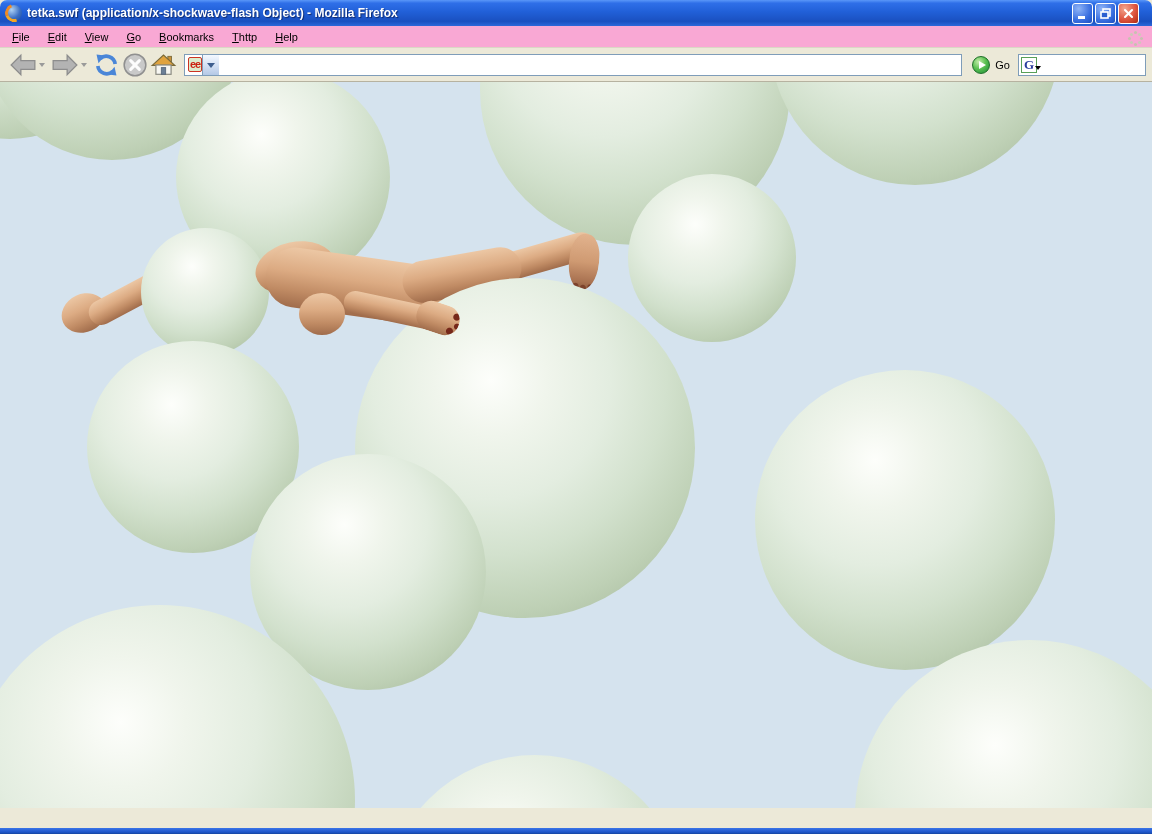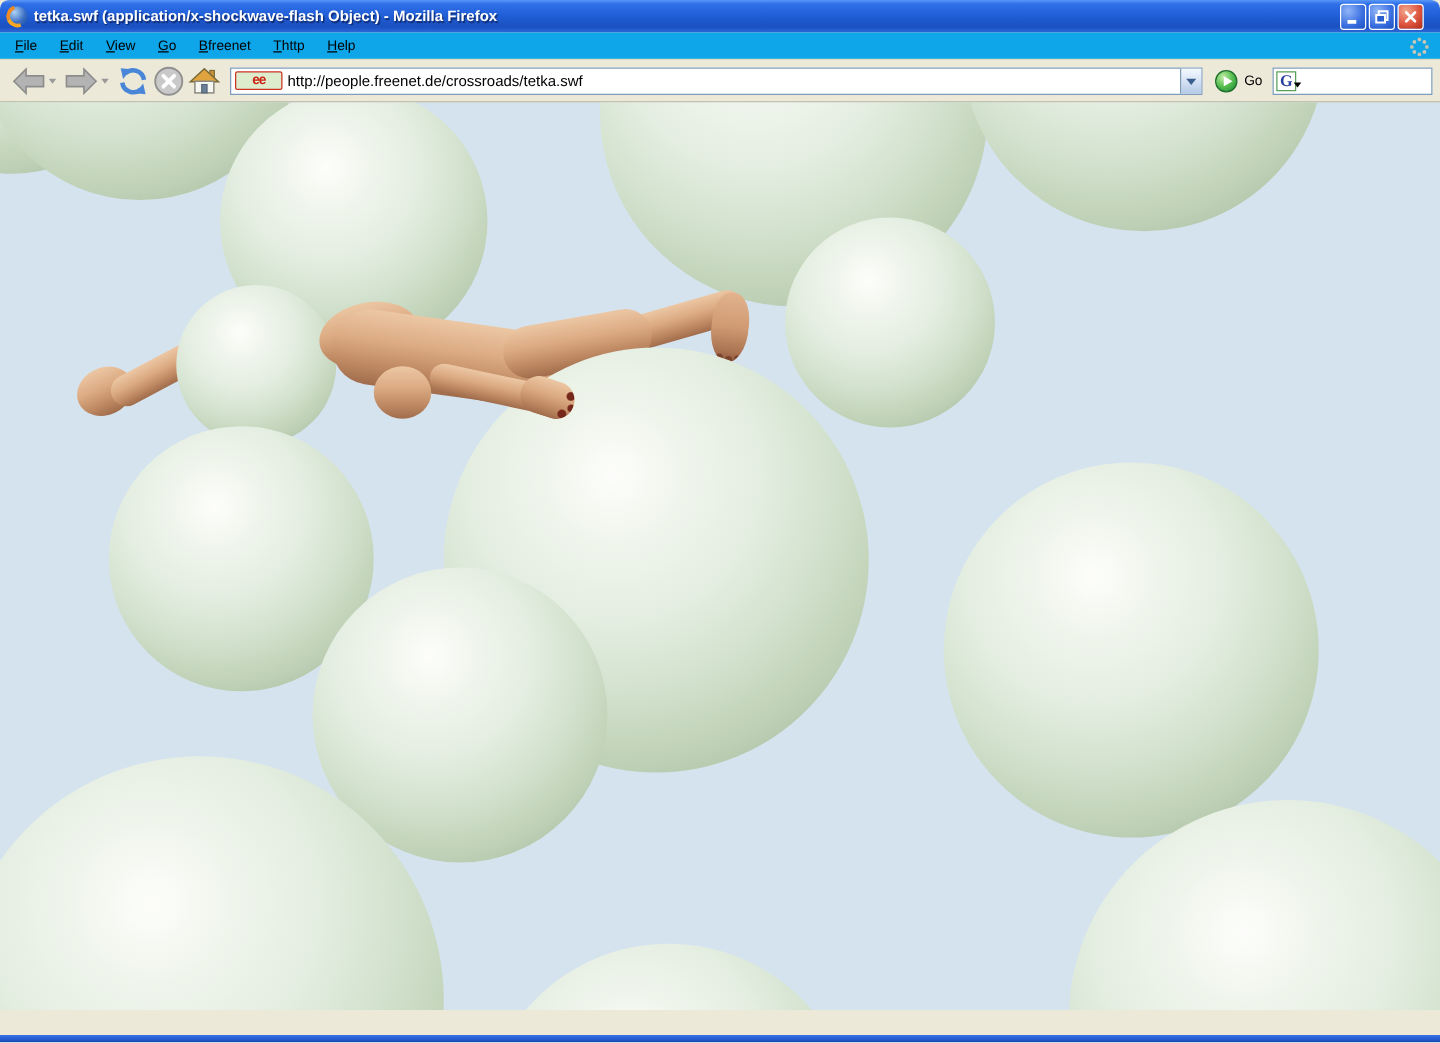--- a/index.html
+++ b/index.html
@@ -19,37 +19,37 @@
   .fx-icon::after { content:""; position:absolute; inset:-1px; border-radius:50%;
     border:3px solid transparent; border-left-color:#f08a24; border-bottom-color:#f5a623; transform:rotate(25deg); }
   .title-text { color:#fff; font-weight:bold; font-size:12px; flex:1; white-space:nowrap; overflow:hidden;
     text-shadow:1px 1px 1px rgba(0,0,30,.55); }
   .win-buttons { display:flex; gap:2px; }
   .win-btn { width:21px; height:21px; border-radius:3px; border:1px solid #fff; display:flex; align-items:center; justify-content:center; }
   .win-btn.blue { background:radial-gradient(circle at 30% 25%,#8fb4f7,#3a6fe0 60%,#1c4ec0); }
   .win-btn.red  { background:radial-gradient(circle at 30% 25%,#f2a68e,#de5540 55%,#b02a10); }
 
   
-  .menubar { height:22px; background:#0ea5e9; display:flex; align-items:center; padding-left:3px;
+  .menubar { height:22px; background:#f9a8d4; display:flex; align-items:flex-end; padding-left:3px;
     border-bottom:1px solid #dbd7c5; position:relative; }
   .menu-item { font-size:11px; color:#000; padding:4px 9px; cursor:default; }
   .menu-item .accel { text-decoration:underline; }
   .throbber { margin-left:auto; margin-right:8px; width:18px; height:18px; position:relative; flex:none; }
   .throbber .dot { position:absolute; left:8px; top:8px; width:3px; height:3px; border-radius:50%; background:transparent;
     box-shadow: 0 -6px 0 #c6c2b0, 4px -4px 0 #cdc9b8, 6px 0 0 #c6c2b0, 4px 4px 0 #cdc9b8,
                 0 6px 0 #c6c2b0, -4px 4px 0 #cdc9b8, -6px 0 0 #c6c2b0, -4px -4px 0 #cdc9b8; }
 
   
   .toolbar { height:34px; background:#ece9d8; display:flex; align-items:center; padding:0 6px 0 8px;
     border-bottom:1px solid #b6b2a0; }
   .tb-btn { display:flex; align-items:center; justify-content:center; flex:none; padding:1px; border-radius:3px; }
   .tb-caret { width:0; height:0; border:3px solid transparent; border-top:4px solid #9a9a9a; margin:4px 5px 0 1px; }
   .addressbar { flex:1; height:22px; background:#fff; border:1px solid #7f9db9; display:flex; align-items:center;
     margin:0 6px 0 6px; padding-left:3px; }
-  .favicon { width:38px; height:15px; flex:none; background:#dceccd; border:1px solid #cc3322; border-radius:2px;
+  .favicon { width:14px; height:15px; flex:none; background:#dceccd; border:1px solid #cc3322; border-radius:2px;
     color:#cc2211; font-weight:bold; font-size:11px; line-height:12px; text-align:center; letter-spacing:-1px; }
   .url-input { flex:1; border:none; outline:none; background:transparent; font-size:12px; padding:0 4px;
     font-family:"Liberation Sans",sans-serif; color:#000; min-width:0; }
   .addr-drop { width:17px; height:20px; flex:none; border-left:1px solid #7f9db9; display:flex; align-items:flex-start; justify-content:center;
     background:linear-gradient(to bottom,#f4f9ff,#cfddf2 60%,#b4c8e6); }
   .addr-drop::after { content:""; border:4px solid transparent; border-top:5px solid #3e5e8e; margin-top:8px; }
   .go-btn { display:flex; align-items:center; gap:5px; padding:0 6px 0 4px; flex:none; }
   .go-icon { width:18px; height:18px; border-radius:50%; position:relative; flex:none;
     background:radial-gradient(circle at 35% 30%,#c4ecaa,#5dc153 45%,#2f9e3f 80%,#1f7a2c);
     border:1px solid #1d6e28; }
@@ -119,21 +119,21 @@
         </svg>
       </span>
     </span>
   </div>
 
   <div class="menubar">
     <span class="menu-item"><span class="accel">F</span><span>ile</span></span>
     <span class="menu-item"><span class="accel">E</span><span>dit</span></span>
     <span class="menu-item"><span class="accel">V</span><span>iew</span></span>
     <span class="menu-item"><span class="accel">G</span><span>o</span></span>
-    <span class="menu-item"><span class="accel">B</span><span>freenet</span></span>
+    <span class="menu-item"><span class="accel">B</span><span>ookmarks</span></span>
     <span class="menu-item"><span class="accel">T</span><span>http</span></span>
     <span class="menu-item"><span class="accel">H</span><span>elp</span></span>
     <span class="throbber">
         <span class="dot"></span>
       </span>
   </div>
 
   <div class="toolbar">
     <span class="tb-btn">
       <svg width="28" height="26" viewBox="0 0 26 24">
@@ -164,21 +164,20 @@
     <span class="tb-btn">
       <svg width="27" height="26" viewBox="0 0 24 24">
         <rect x="16" y="4" width="3.4" height="5" fill="#c9903a" stroke="#7a6a3a" stroke-width="0.8"></rect>
         <polygon points="1.6,12.4 12,2.8 22.4,12.4" fill="#e0a33e" stroke="#7a6a3a" stroke-width="1.1"></polygon>
         <rect x="5" y="12" width="14" height="8.6" fill="#f7f7f2" stroke="#8a8a80" stroke-width="1.1"></rect>
         <rect x="10" y="14.4" width="4" height="6.2" fill="#6b7f96" stroke="#55667a" stroke-width="0.8"></rect>
       </svg>
     </span>
     <span class="addressbar">
       <span class="favicon">ee</span>
-      <input class="url-input" type="text" value="http://people.freenet.de/crossroads/tetka.swf" style="">
       <span class="addr-drop"></span>
     </span>
     <span class="go-btn">
       <span class="go-icon"></span>
       <span class="go-label">Go</span>
     </span>
     <span class="searchbox">
       <span class="g-logo">G</span>
       <input class="search-input" type="text" value="" style="">
     </span>

